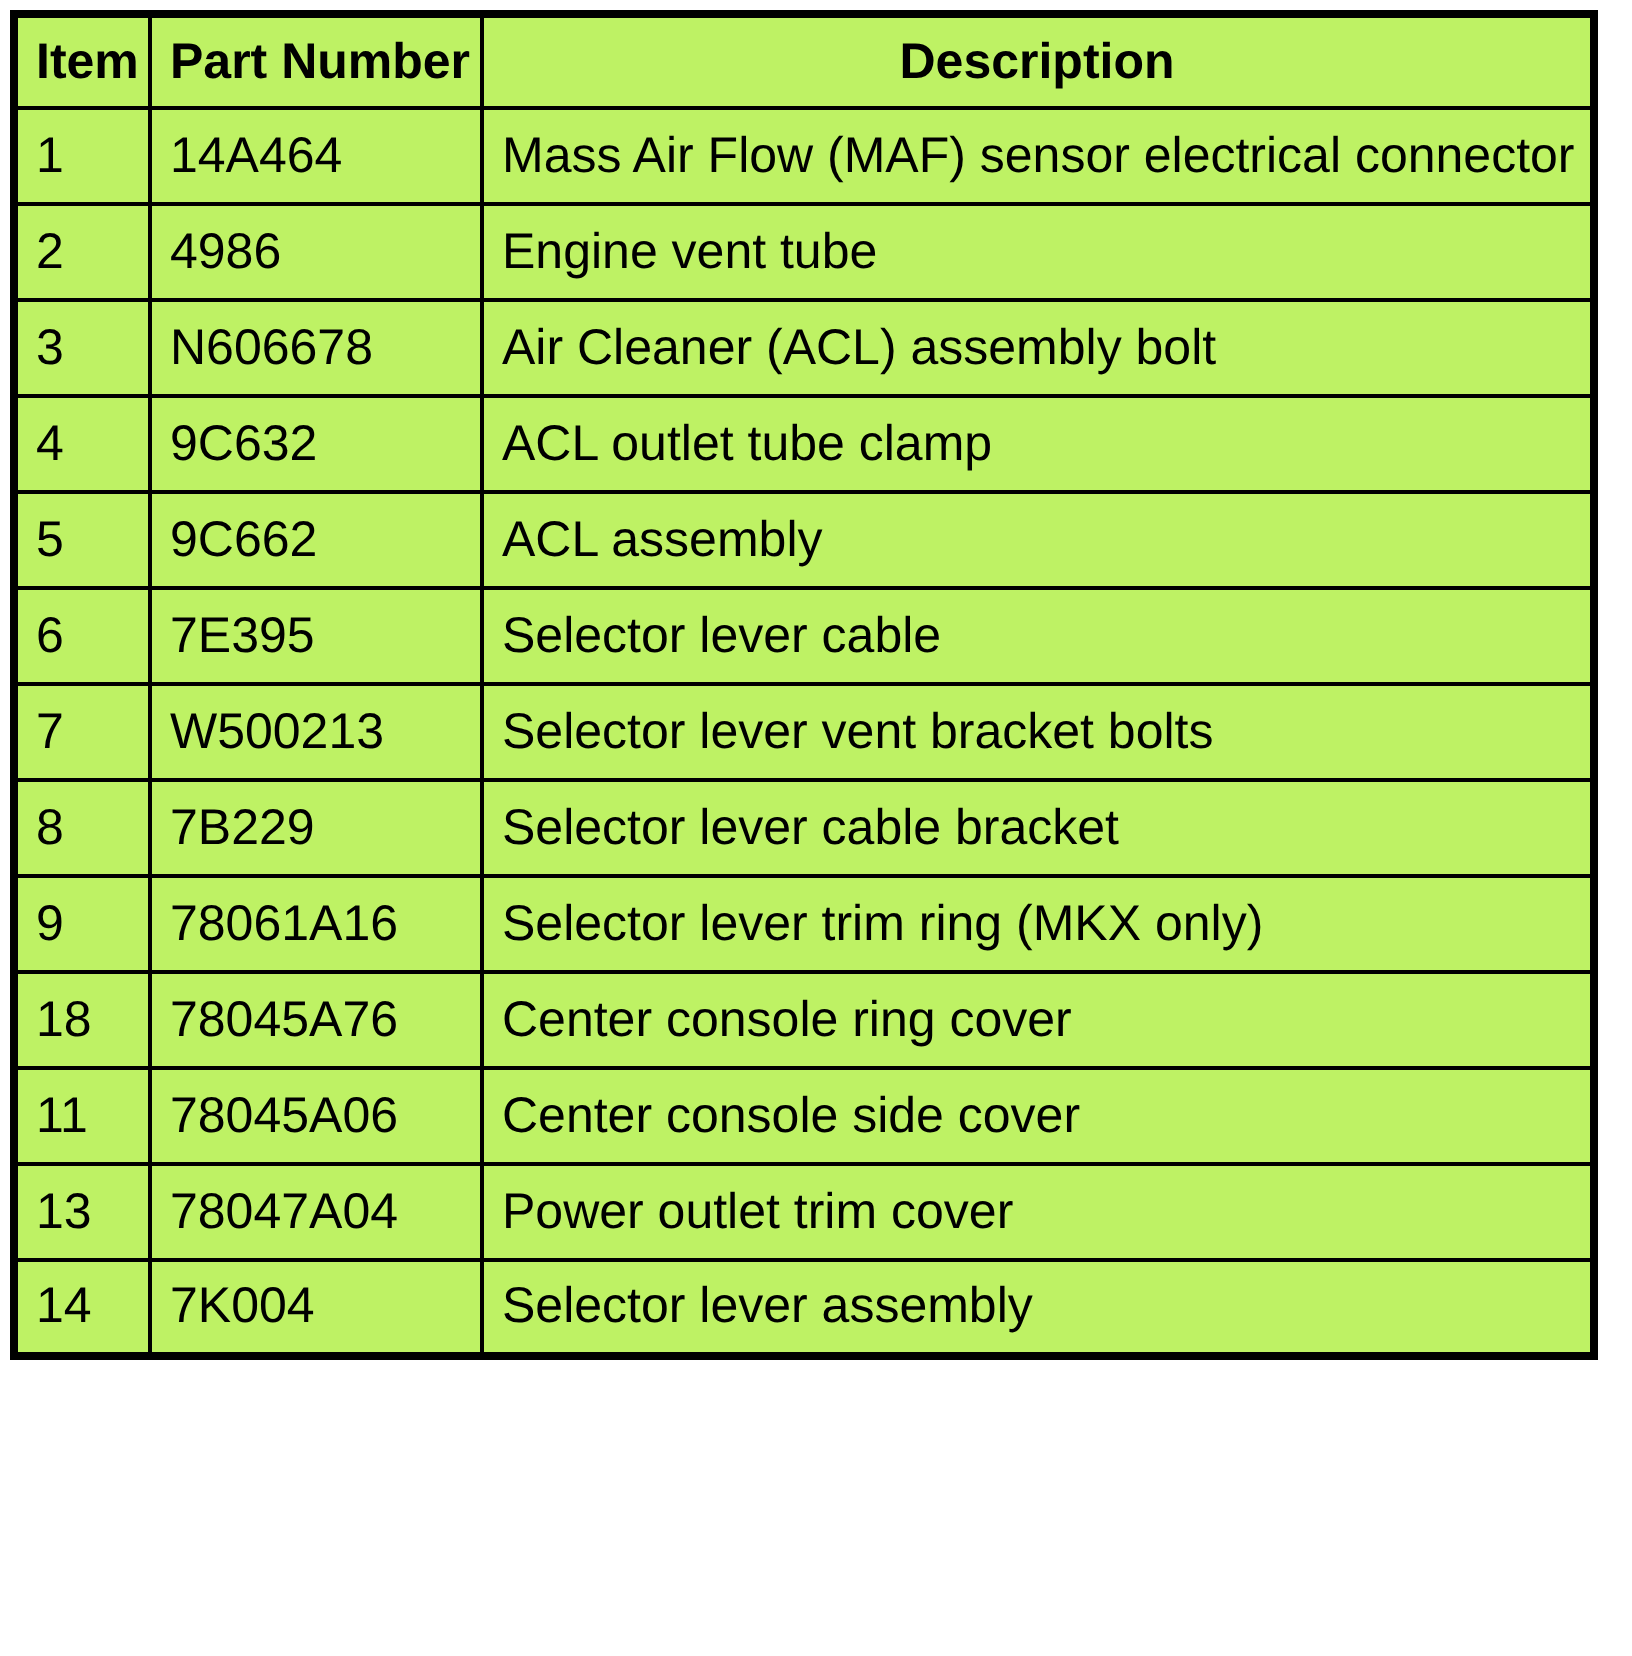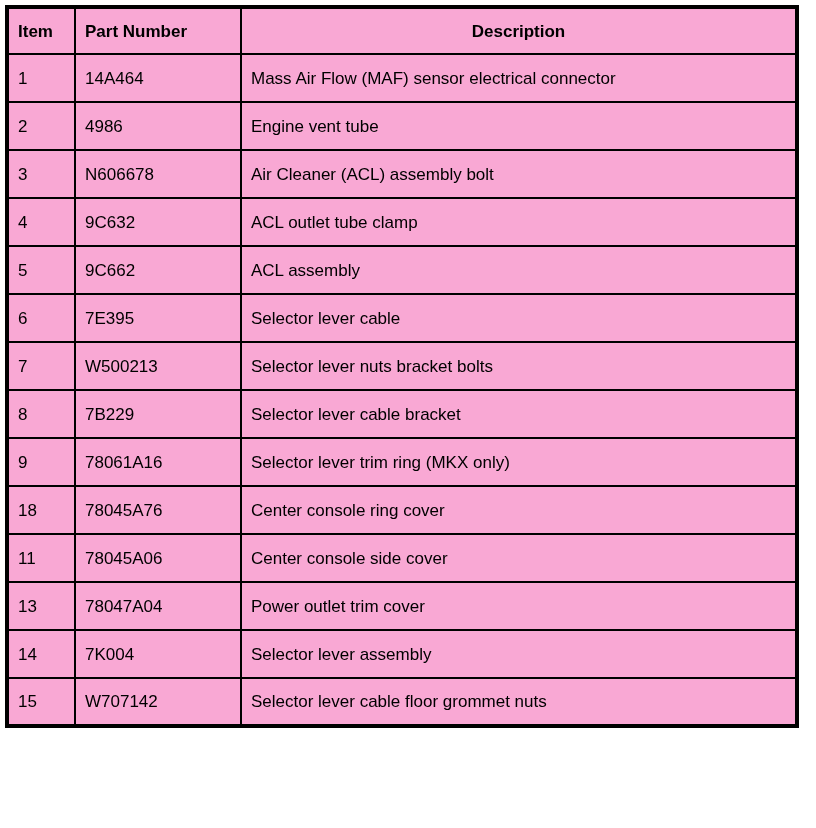--- a/index.html
+++ b/index.html
@@ -19,28 +19,28 @@
     width: 790px;
     margin: 5px 0 0 5px;
     border: 4px solid #000000;
   }
   table.parts col.col-item { width: 68px; }
   table.parts col.col-part { width: 166px; }
   table.parts col.col-desc { width: 556px; }
   table.parts th,
   table.parts td {
     border: 2px solid #000000;
-    font-size: 17px;
+    font-size: 25px;
     line-height: 1;
     padding: 0 2px 0 9px;
     vertical-align: middle;
     text-align: left;
     white-space: nowrap;
     overflow: hidden;
-    background: #f9a8d4;
+    background: #bef264;
     color: #000000;
   }
   table.parts thead tr { height: 47px; }
   table.parts tbody tr { height: 48px; }
   table.parts th {
     font-weight: bold;
   }
   table.parts th.desc-header {
     text-align: center;
     padding: 0;
@@ -96,21 +96,21 @@
 
   <tr>
     <td>6</td>
     <td>7E395</td>
     <td>Selector lever cable</td>
   </tr>
 
   <tr>
     <td>7</td>
     <td>W500213</td>
-    <td>Selector lever nuts bracket bolts</td>
+    <td>Selector lever vent bracket bolts</td>
   </tr>
 
   <tr>
     <td>8</td>
     <td>7B229</td>
     <td>Selector lever cable bracket</td>
   </tr>
 
   <tr>
     <td>9</td>
@@ -136,20 +136,15 @@
     <td>78047A04</td>
     <td>Power outlet trim cover</td>
   </tr>
 
   <tr>
     <td>14</td>
     <td>7K004</td>
     <td>Selector lever assembly</td>
   </tr>
 
-  <tr>
-    <td>15</td>
-    <td>W707142</td>
-    <td>Selector lever cable floor grommet nuts</td>
-  </tr>
 
 </tbody>
 </table>
 
 </body></html>

